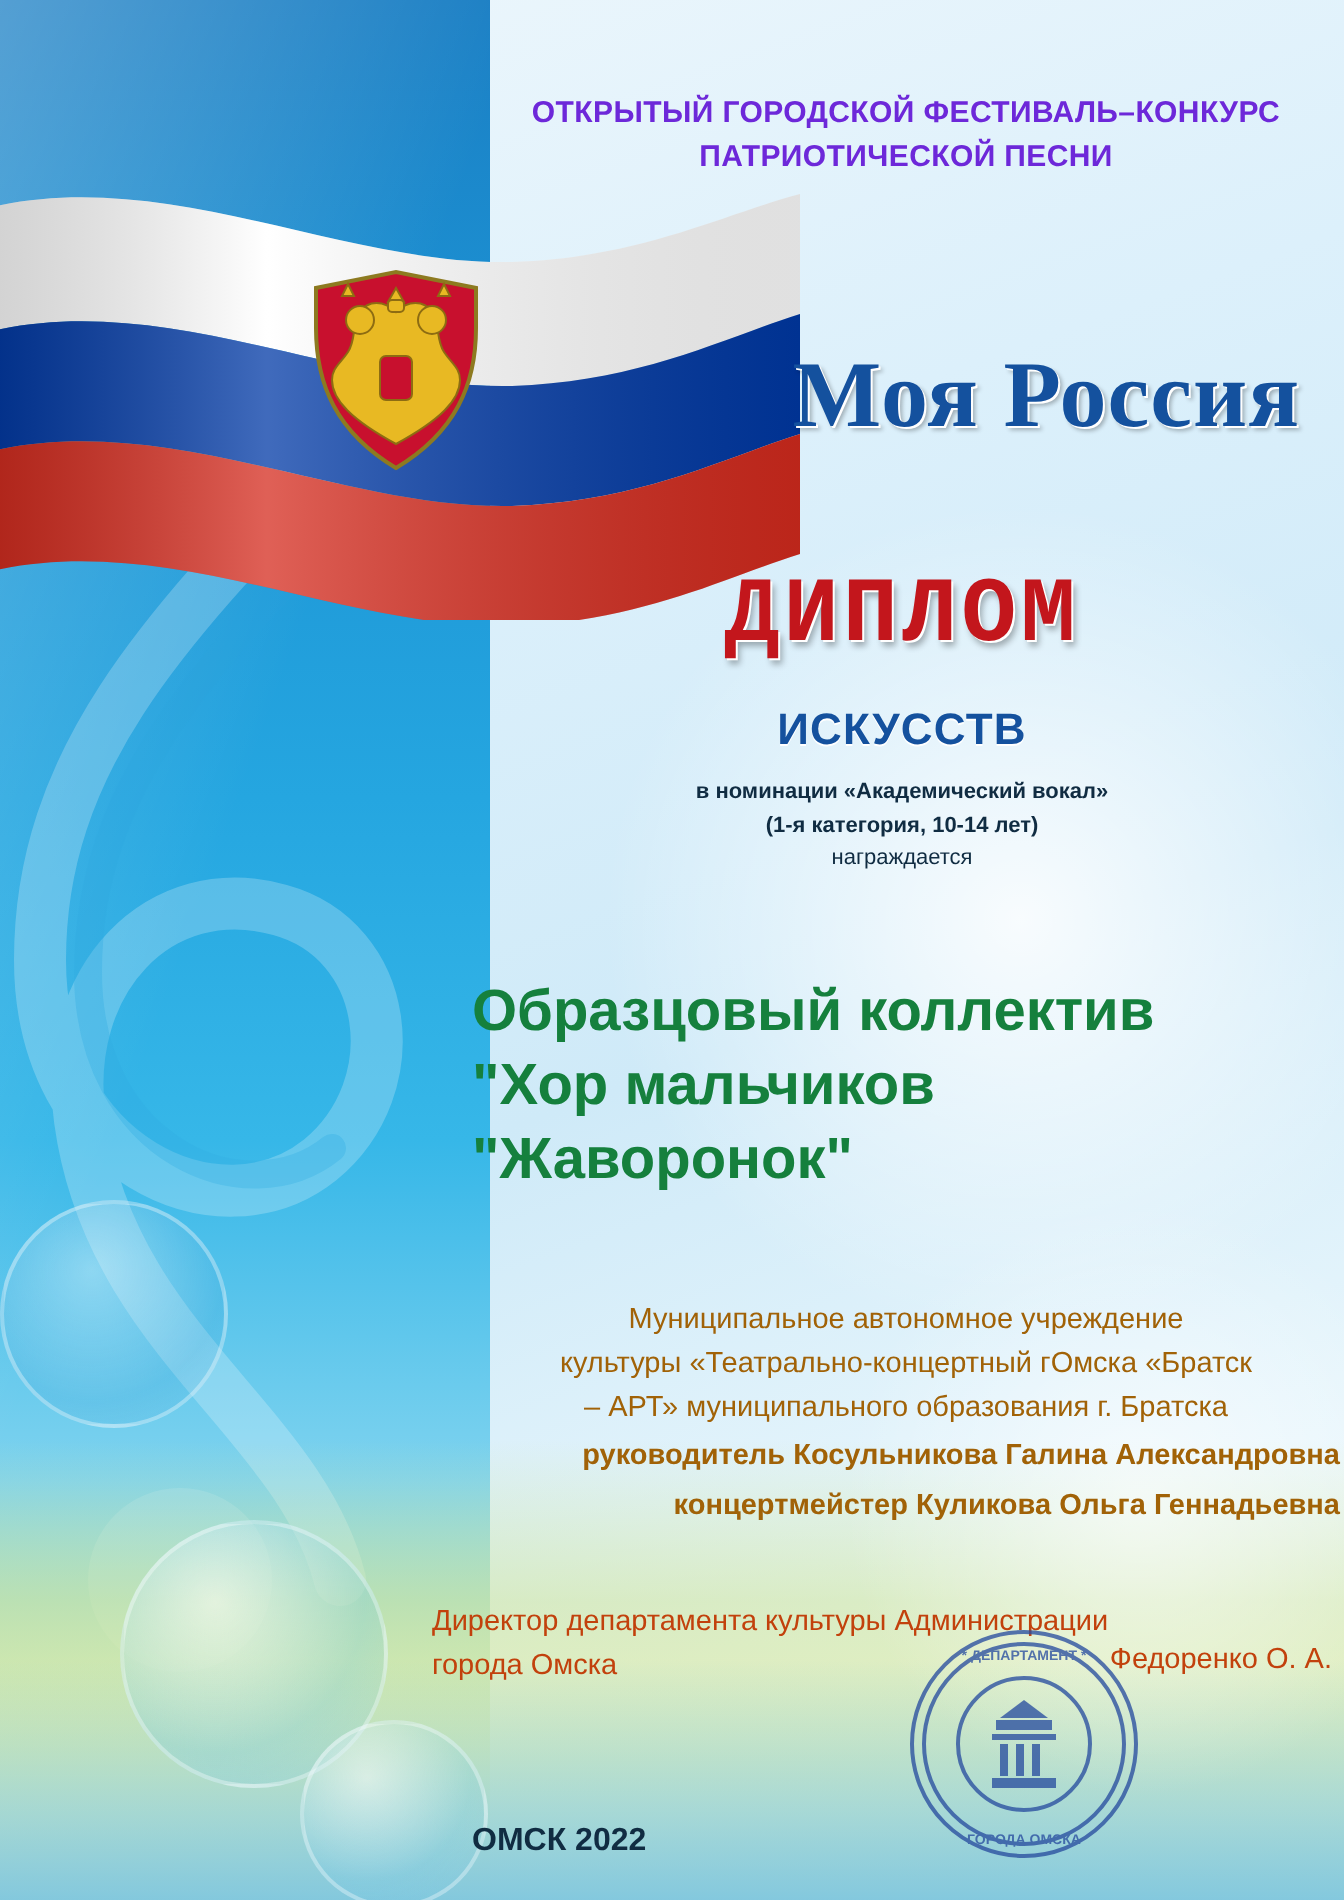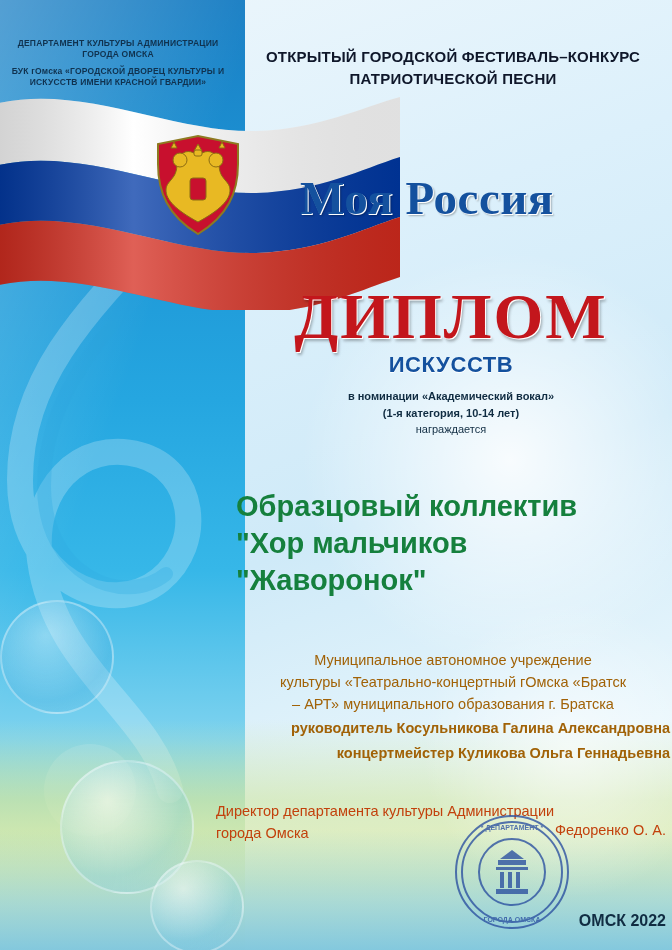--- a/index.html
+++ b/index.html
@@ -111,53 +111,53 @@
     letter-spacing: 0.2px;
   }
   .org-block .l2 { margin-top: 5px; }
 
   .fest-title {
     position: absolute;
     left: 248px;
     top: 46px;
     width: 410px;
     text-align: center;
-    color: #0f172a;
+    color: #6d28d9;
     font-size: 15px;
     font-weight: bold;
     line-height: 1.45;
     letter-spacing: 0.2px;
   }
 
   .brand {
     position: absolute;
     left: 300px;
     top: 175px;
     width: 350px;
-    text-align: left;
+    text-align: right;
     font-family: "Liberation Serif", serif;
     font-weight: bold;
     font-size: 47px;
     line-height: 1;
     color: #14519e;
     text-shadow:
       1px 1px 0 #ffffff,
       2px 2px 2px rgba(0,0,0,0.28);
     letter-spacing: 0.5px;
   }
 
   .diploma {
     position: absolute;
     left: 236px;
     top: 285px;
     width: 430px;
     text-align: center;
-    font-family: Liberation Serif, serif;
-    font-weight: bold;
-    font-size: 64px;
+    font-family: Liberation Mono, monospace;
+    font-weight: bold;
+    font-size: 46px;
     line-height: 1;
     color: #c3161c;
     letter-spacing: 2px;
     text-shadow: 1px 1px 0 #ffffff, 2px 3px 3px rgba(0,0,0,0.3);
   }
 
   .participant {
     position: absolute;
     left: 236px;
     top: 352px;
@@ -222,21 +222,21 @@
     align-items: flex-start;
   }
   .sig-left { text-align: left; }
   .sig-right { text-align: left; padding-top: 19px; }
 
   .city-year {
     position: absolute;
     left: 236px;
     top: 912px;
     width: 430px;
-    text-align: right;
+    text-align: left;
     font-size: 16px;
     font-weight: bold;
     color: #102c42;
   }
 
   
   .stamp {
     position: absolute;
     left: 452px;
     top: 812px;
@@ -299,24 +299,20 @@
         <circle cx="66" cy="30" r="7"></circle>
         <path d="M48 14 l4 7 h-8 z"></path>
         <rect x="44" y="20" width="8" height="6" rx="2"></rect>
         <path d="M24 12 l3 6 h-6 z"></path>
         <path d="M72 12 l3 6 h-6 z"></path>
         <rect x="40" y="48" width="16" height="22" rx="3" fill="#c8102e" stroke="#8d6c12"></rect>
       </g>
     </svg>
   </div>
 
-  <div class="org-block">
-    <div class="l1">ДЕПАРТАМЕНТ КУЛЬТУРЫ АДМИНИСТРАЦИИ ГОРОДА ОМСКА</div>
-    <div class="l2">БУК гОмска «ГОРОДСКОЙ ДВОРЕЦ КУЛЬТУРЫ И ИСКУССТВ ИМЕНИ КРАСНОЙ ГВАРДИИ»</div>
-  </div>
 
   <div class="fest-title">ОТКРЫТЫЙ ГОРОДСКОЙ ФЕСТИВАЛЬ–КОНКУРС ПАТРИОТИЧЕСКОЙ ПЕСНИ</div>
 
   <div class="brand">Моя Россия</div>
 
   <div class="diploma">ДИПЛОМ</div>
   <div class="participant">ИСКУССТВ</div>
 
   <div class="nomination">
     <div>в номинации «Академический вокал»</div>

